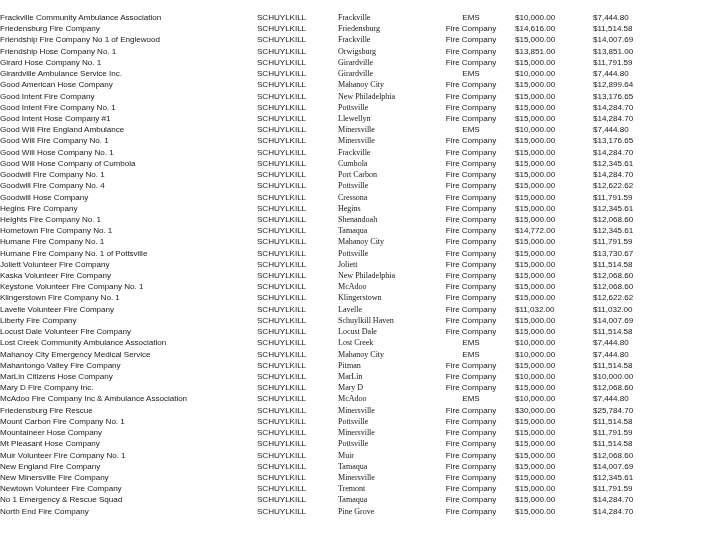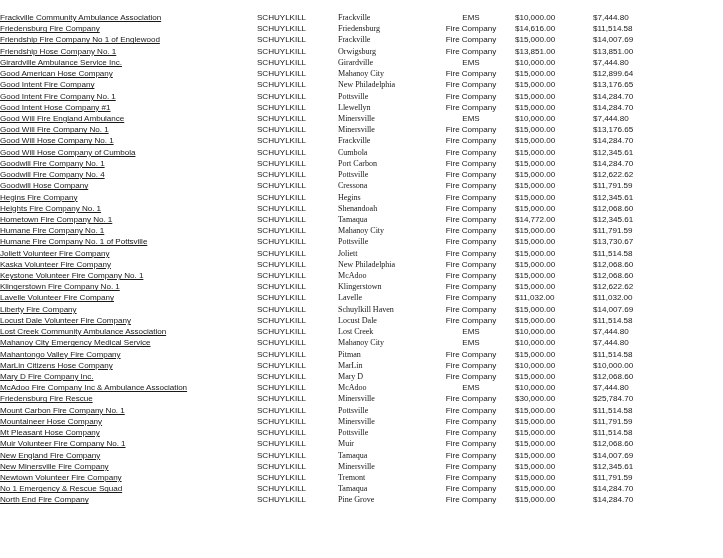--- a/index.html
+++ b/index.html
@@ -43,21 +43,21 @@
     color: #191919;
   }
   
   col.c-org     { width: 257px; }
   col.c-county  { width:  81px; }
   col.c-city    { width:  89px; }
   col.c-type    { width:  88px; }
   col.c-request { width:  78px; }
   col.c-award   { width: 130px; }
 
-  td.org     { padding-left: 20px; text-decoration: underline; }
+  td.org     { padding-left: 20px; }
   td.county  { padding-left: 0px; }
   td.city    { padding-left: 0px; font-family: Liberation Serif, serif; }
   td.type    { padding-left: 0px; text-align: center; }
   td.request { padding-left: 0px; }
   td.award   { padding-left: 0px; }
 </style>
 </head>
 <body>
 
 <div id="page">
@@ -97,20 +97,28 @@
         </tr>
         <tr>
           <td class="org">Friendship Hose Company No. 1</td>
           <td class="county">SCHUYLKILL</td>
           <td class="city">Orwigsburg</td>
           <td class="type">Fire Company</td>
           <td class="request">$13,851.00</td>
           <td class="award">$13,851.00</td>
         </tr>
         <tr>
+          <td class="org">Girard Hose Company No. 1</td>
+          <td class="county">SCHUYLKILL</td>
+          <td class="city">Girardville</td>
+          <td class="type">Fire Company</td>
+          <td class="request">$15,000.00</td>
+          <td class="award">$11,791.59</td>
+        </tr>
+        <tr>
           <td class="org">Girardville Ambulance Service Inc.</td>
           <td class="county">SCHUYLKILL</td>
           <td class="city">Girardville</td>
           <td class="type">EMS</td>
           <td class="request">$10,000.00</td>
           <td class="award">$7,444.80</td>
         </tr>
         <tr>
           <td class="org">Good American Hose Company</td>
           <td class="county">SCHUYLKILL</td>

